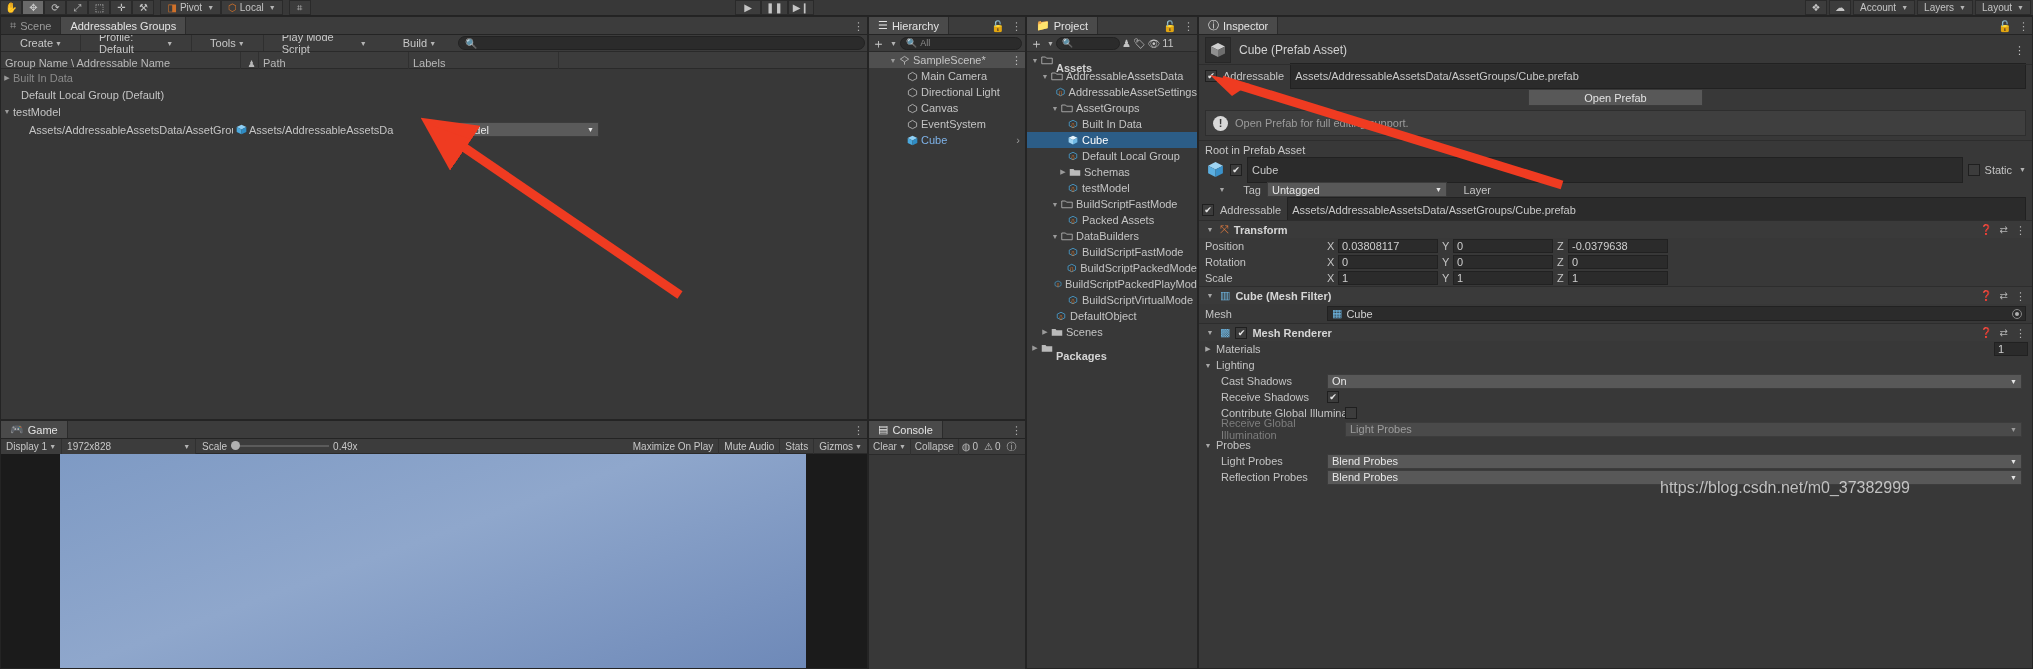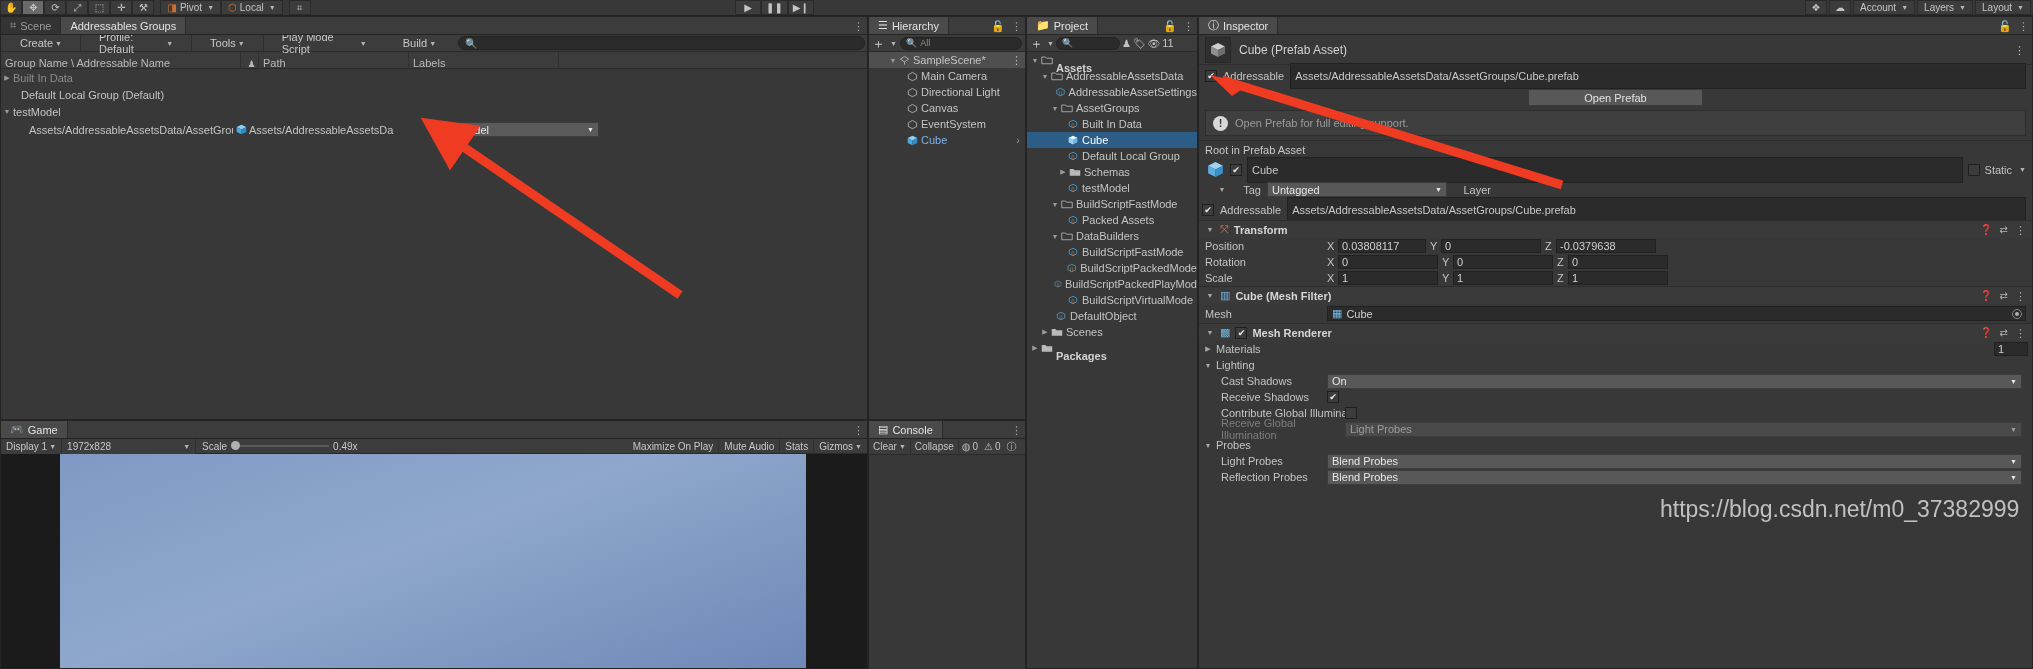--- a/index.html
+++ b/index.html
@@ -193,21 +193,21 @@
                    border:1px solid #888; border-radius:50%;
                    display:flex; align-items:center; justify-content:center; }
   .objfield .dot::after { content:""; width:4px; height:4px; border-radius:50%; background:#b0b0b0; }
   .foldrow { height:16px; display:flex; align-items:center; gap:3px; padding:0 4px; font-size:11px; }
   .muted { color:#7d7d7d; }
   .tri-r { font-size:7px; color:#a8a8a8; width:10px; text-align:center; }
 
   
   .arrow-layer { position:absolute; left:0; top:0; width:2033px; height:669px;
                  pointer-events:none; }
-  .wmark { position:absolute; left:1660px; top:496px; font-size:23px; color:#d8d8d8;
+  .wmark { position:absolute; left:1660px; top:479px; font-size:16px; color:#d8d8d8;
            opacity:.85; white-space:nowrap; }
 </style>
 </head>
 <body>
 
 <div class="app">
 
   <div class="toolbar">
     <div class="tool-grp">
       <div class="tbtn">✋</div>
@@ -787,21 +787,21 @@
         <span class="comp-title">Transform</span>
         <span class="comp-right">
           <span>❓</span>
           <span>⇄</span>
           <span class="kebab">⋮</span>
         </span>
       </div>
       <div class="field-row">
         <span class="field-label">Position</span>
         <span class="axis">X</span>
-        <span class="numfield" style="width:88px;text-align:right;">0.03808117</span>
+        <span class="numfield" style="width:100px;text-align:right;">0.03808117</span>
         <span class="axis" style="margin-left:4px;">Y</span>
         <span class="numfield" style="width:100px;">0</span>
         <span class="axis" style="margin-left:4px;">Z</span>
         <span class="numfield" style="width:100px;">-0.0379638</span>
       </div>
       <div class="field-row">
         <span class="field-label">Rotation</span>
         <span class="axis">X</span>
         <span class="numfield" style="width:100px;">0</span>
         <span class="axis" style="margin-left:4px;">Y</span>

